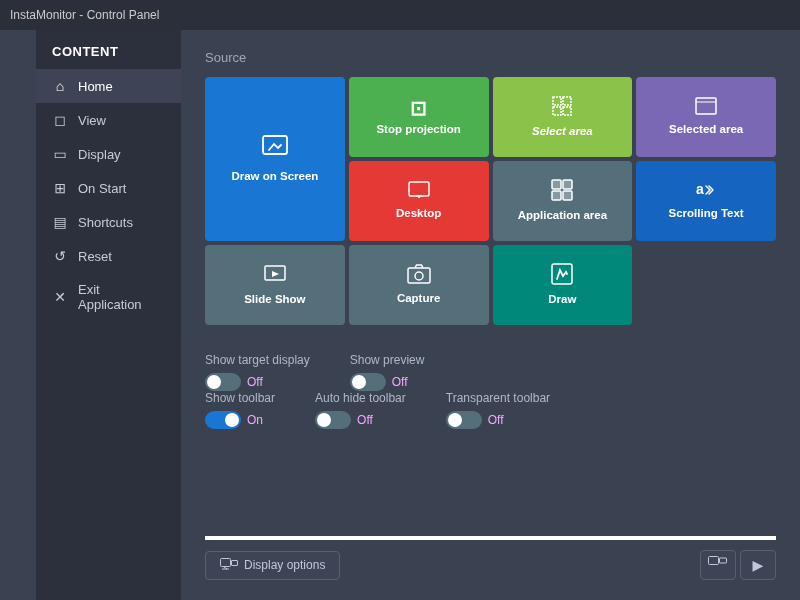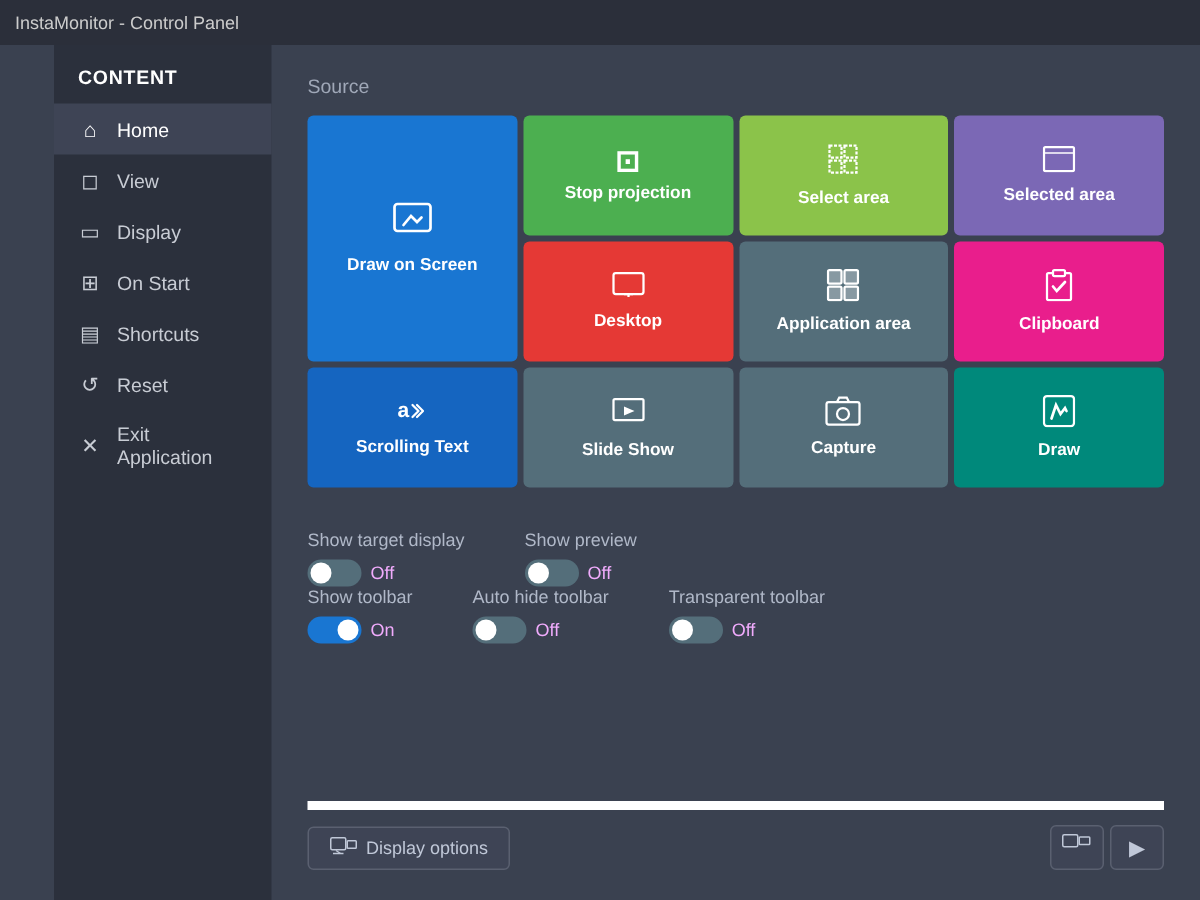--- a/index.html
+++ b/index.html
@@ -117,21 +117,21 @@
     }
 
     .source-btn .btn-label {
       font-size: 11.5px;
       font-weight: 600;
       line-height: 1.2;
     }
 
     
     .btn-green { background: #4caf50; }
-    .btn-yellow-green { background: #8bc34a; }
+    .btn-yellow-green { background: #8bc34a; font-style: italic; }
     .btn-purple { background: #7b68b5; }
     .btn-blue { background: #1976d2; }
     .btn-red { background: #e53935; }
     .btn-gray { background: #546e7a; align-items: center; }
     .btn-pink { background: #e91e8c; }
     .btn-dark-blue { background: #1565c0; }
     .btn-slate { background: #546e7a; }
     .btn-teal { background: #00897b; }
 
     
@@ -200,21 +200,21 @@
 
     .toggle-switch.off::after { left: 2px; }
     .toggle-switch.on::after { left: 20px; }
 
     
     .bottom-bar {
       display: flex;
       align-items: center;
       justify-content: space-between;
       padding: 10px 0 0;
-      border-top: 6px solid #ffffff;
+      border-top: 4px solid #ffffff;
       margin-top: 16px;
     }
 
     .bottom-btn {
       display: flex;
       align-items: center;
       gap: 6px;
       background: #3e4455;
       border: 1px solid #5a6070;
       color: #c0c8d8;
@@ -343,30 +343,20 @@
           <svg width="22" height="22" viewBox="0 0 22 22" fill="none">
             <rect x="1" y="1" width="9" height="9" rx="1" stroke="white" stroke-width="1.5" fill="white" fill-opacity="0.3"></rect>
             <rect x="12" y="1" width="9" height="9" rx="1" stroke="white" stroke-width="1.5" fill="white" fill-opacity="0.3"></rect>
             <rect x="1" y="12" width="9" height="9" rx="1" stroke="white" stroke-width="1.5" fill="white" fill-opacity="0.3"></rect>
             <rect x="12" y="12" width="9" height="9" rx="1" stroke="white" stroke-width="1.5" fill="white" fill-opacity="0.3"></rect>
           </svg>
         </span>
         <span class="btn-label">Application area</span>
       </button>
 
-      <button class="source-btn btn-pink">
-        <span class="btn-icon">
-          <svg width="20" height="22" viewBox="0 0 20 22" fill="none">
-            <rect x="2" y="3" width="16" height="18" rx="1" stroke="white" stroke-width="1.5" fill="none"></rect>
-            <rect x="6" y="1" width="8" height="4" rx="1" stroke="white" stroke-width="1.5" fill="#e91e8c"></rect>
-            <path d="M6 12 L8.5 15 L14 9" stroke="white" stroke-width="1.8" stroke-linecap="round" fill="none"></path>
-          </svg>
-        </span>
-        <span class="btn-label">Clipboard</span>
-      </button>
 
       <button class="source-btn btn-dark-blue">
         <span class="btn-icon">
           <svg width="24" height="18" viewBox="0 0 24 18" fill="none">
             <text x="2" y="13" font-size="14" fill="white" font-family="Arial">а</text>
             <path d="M16 9 L12 5 M16 9 L12 13" stroke="white" stroke-width="1.5" stroke-linecap="round"></path>
             <path d="M19 9 L15 5 M19 9 L15 13" stroke="white" stroke-width="1.5" stroke-linecap="round"></path>
           </svg>
         </span>
         <span class="btn-label">Scrolling Text</span>

